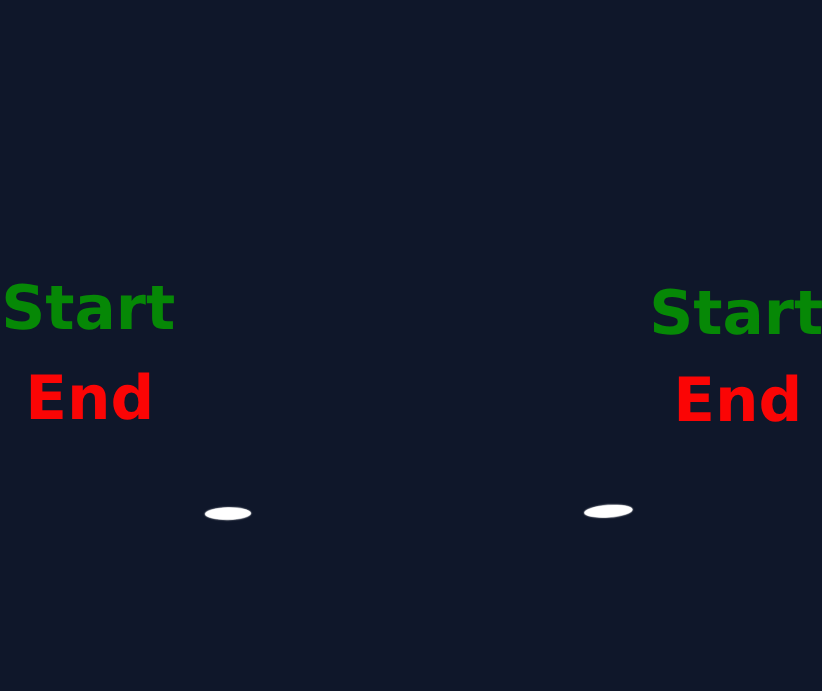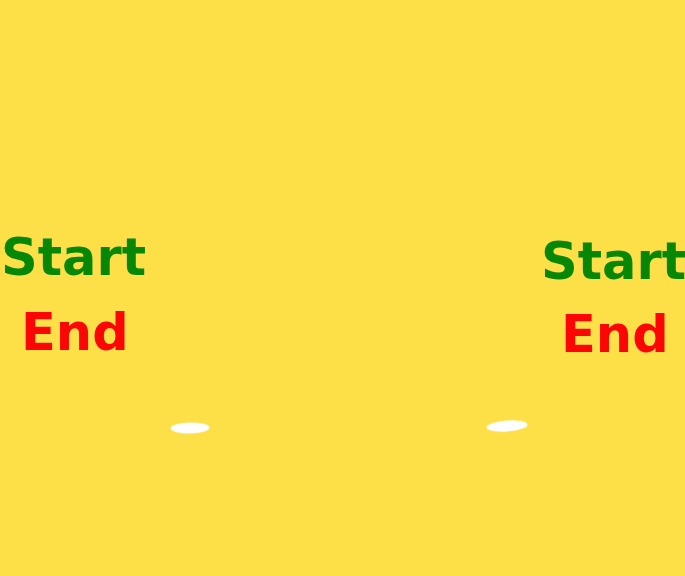--- a/index.html
+++ b/index.html
@@ -30,21 +30,21 @@
   }
   .marker {
     position: absolute;
     border-radius: 50%;
     box-shadow: 0 0 1px 0.5px rgba(255,255,255,0.85);
   }
 </style>
 </head>
 <body>
 
-<div class="scene" style="background: #fde047; width: 685px; height: 576px;">
+<div class="scene" style="background: #0f172a; width: 685px; height: 576px;">
   <span class="label" style="left: 1px; top: 232px; color: rgb(6, 136, 6);">Start</span>
   <span class="label" style="left: 21px; top: 307px; color: rgb(251, 5, 5);">End</span>
   <span class="label" style="left: 541px; top: 236px; color: rgb(6, 136, 6);">Start</span>
   <span class="label" style="left: 561px; top: 309px; color: rgb(251, 5, 5);">End</span>
 
   <div class="marker" style="left: 171px; top: 423px; width: 38px; height: 10px; background: rgb(255, 255, 255); transform: rotate(-1deg);"></div>
   <div class="marker" style="left: 487px; top: 421px; width: 40px; height: 10px; background: rgb(255, 255, 255); transform: rotate(-4deg);"></div>
 </div>
 
 </body></html>

